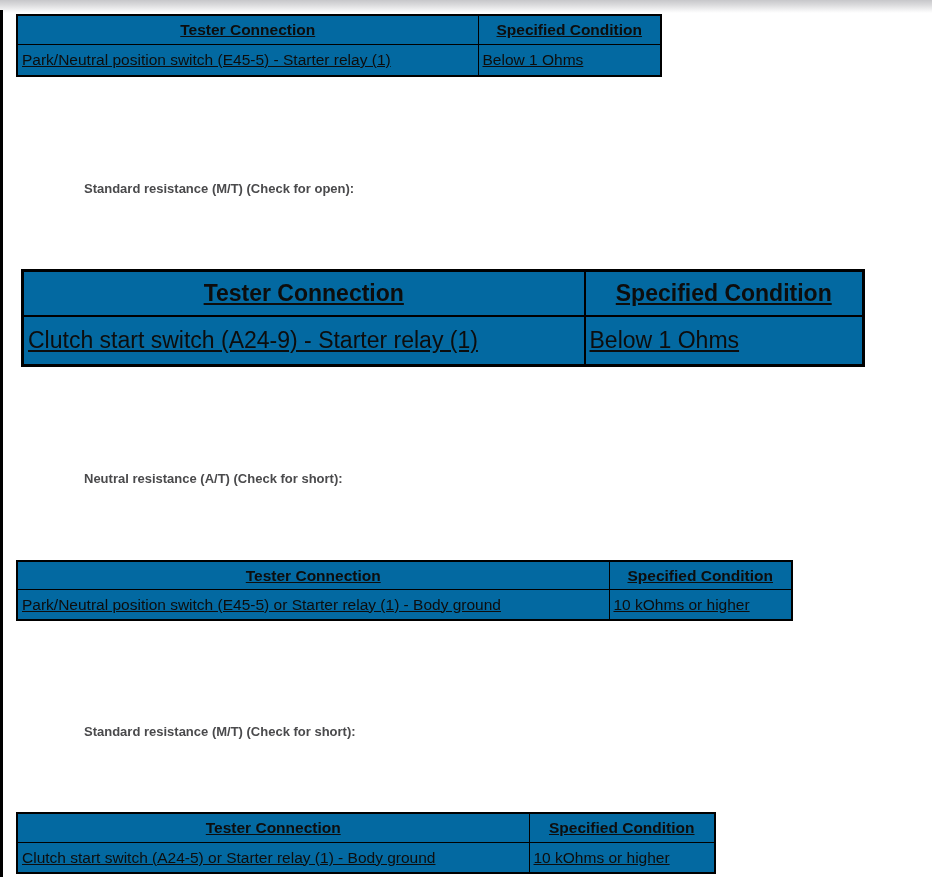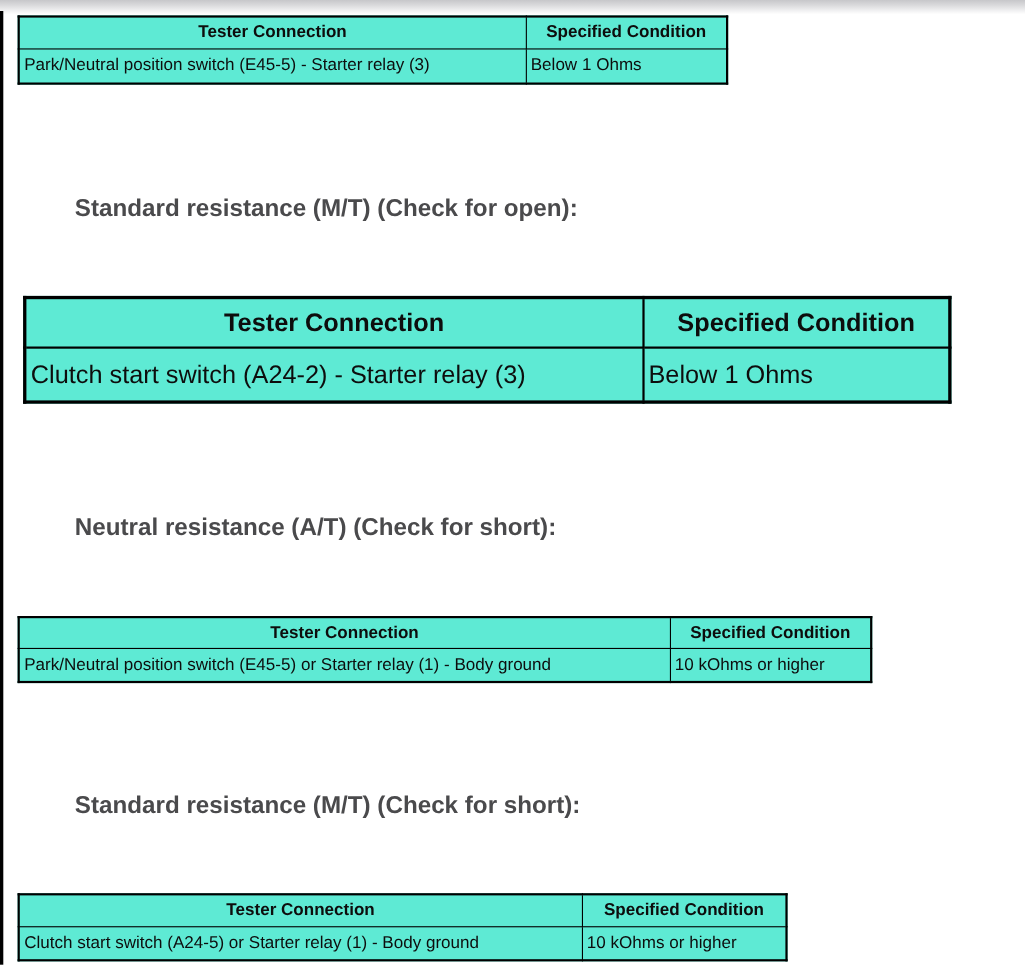--- a/index.html
+++ b/index.html
@@ -23,37 +23,38 @@
   }
   
   .leftstripe {
     position: absolute;
     left: 0; top: 10px;
     width: 3px; height: 867px;
     background: #000000;
   }
   .sec-heading {
     position: absolute;
-    left: 68px;
-    font-size: 22px;
+    left: 84px;
+    font-size: 13px;
     font-weight: bold;
     color: #4a4a4c;
     white-space: nowrap;
     line-height: 20px;
   }
   .heading-1 { top: 179px; }
   .heading-2 { top: 469px; }
   .heading-3 { top: 722px; }
 
   table.spec-table {
     position: absolute;
     border-collapse: collapse;
     table-layout: fixed;
-    background: #5eead4;
+    background: #0369a1;
     color: #0d0d0d;
+    text-decoration: underline;
   }
   table.spec-table th,
   table.spec-table td {
     white-space: nowrap;
     overflow: hidden;
     vertical-align: middle;
   }
   table.spec-table th {
     font-weight: bold;
     text-align: center;
@@ -105,42 +106,42 @@
       <col class="c2">
     </colgroup>
   <thead>
     <tr>
       <th>Tester Connection</th>
       <th>Specified Condition</th>
     </tr>
   </thead>
   <tbody>
     <tr>
-      <td>Park/Neutral position switch (E45-5) - Starter relay (3)</td>
+      <td>Park/Neutral position switch (E45-5) - Starter relay (1)</td>
       <td>Below 1 Ohms</td>
     </tr>
   </tbody>
 </table>
 
 <div class="sec-heading heading-1">Standard resistance (M/T) (Check for open):</div>
 
 <table class="spec-table t2">
   <colgroup>
       <col class="c1">
       <col class="c2">
     </colgroup>
   <thead>
     <tr>
       <th>Tester Connection</th>
       <th>Specified Condition</th>
     </tr>
   </thead>
   <tbody>
     <tr>
-      <td>Clutch start switch (A24-2) - Starter relay (3)</td>
+      <td>Clutch start switch (A24-9) - Starter relay (1)</td>
       <td>Below 1 Ohms</td>
     </tr>
   </tbody>
 </table>
 
 <div class="sec-heading heading-2">Neutral resistance (A/T) (Check for short):</div>
 
 <table class="spec-table t3">
   <colgroup>
       <col class="c1">

